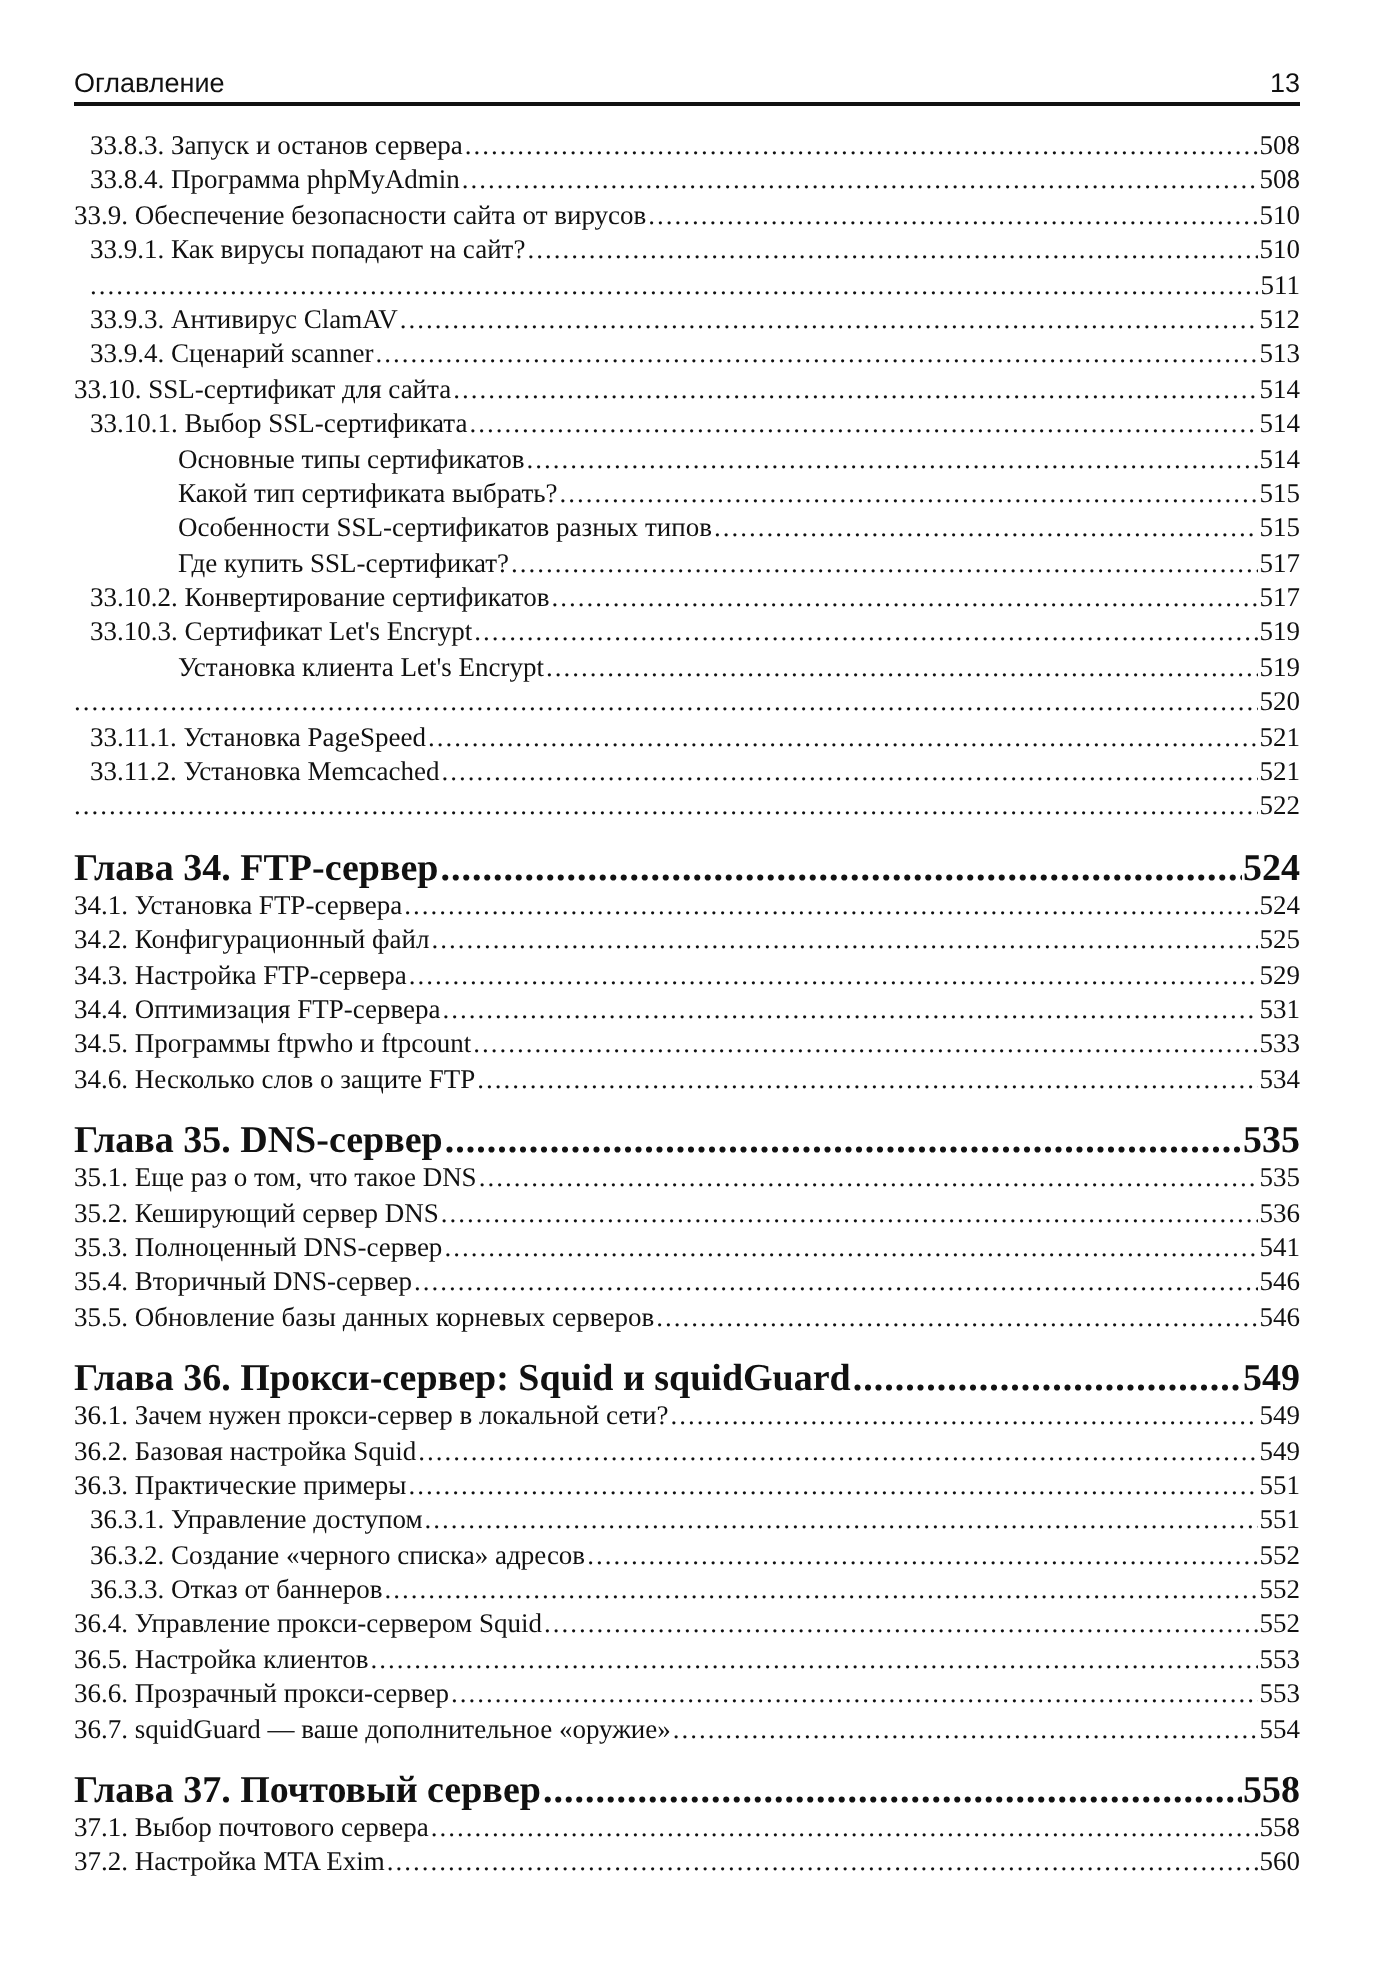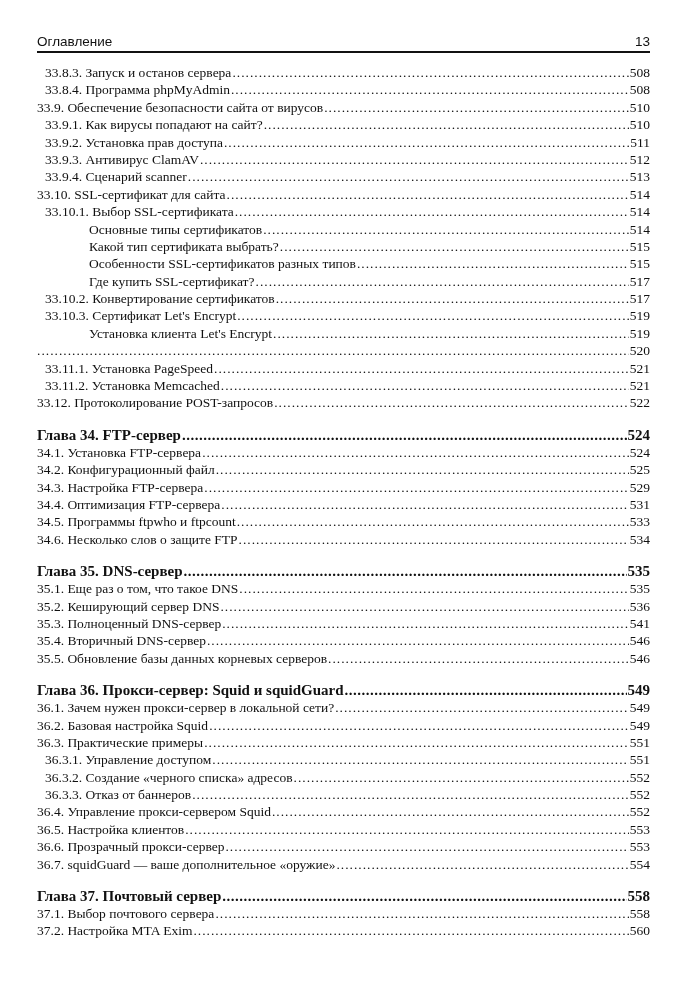--- a/index.html
+++ b/index.html
@@ -17,21 +17,21 @@
   }
   .entry .title { flex: 0 0 auto; padding-right: 1px; }
   .entry .dots { flex: 1 1 auto; overflow: hidden; letter-spacing: 1px; }
   .entry .dots::before {
     content: ".......................................................................................................................................................................................................................................";
   }
   .entry .page { flex: 0 0 auto; padding-left: 1px; }
   .l1 { padding-left: 0; }
   .l2 { padding-left: 8px; }
   .l4 { padding-left: 52px; }
-  .chapter { font-weight: bold; font-size: 15px; height: 18px; line-height: 18px; margin-top: 14px; }
+  .chapter { font-weight: bold; font-size: 19px; height: 18px; line-height: 18px; margin-top: 14px; }
   .chapter .dots { letter-spacing: 0.5px; }
 </style>
 </head>
 <body>
 
 <div class="header">
   <span>Оглавление</span>
   <span>13</span>
 </div>
 
@@ -50,21 +50,20 @@
       <span class="title">33.9. Обеспечение безопасности сайта от вирусов</span>
       <span class="dots"></span>
       <span class="page">510</span>
     </div>
     <div class="entry l2">
       <span class="title">33.9.1. Как вирусы попадают на сайт?</span>
       <span class="dots"></span>
       <span class="page">510</span>
     </div>
     <div class="entry l2">
-      <span class="title">33.9.2. Установка прав доступа</span>
       <span class="dots"></span>
       <span class="page">511</span>
     </div>
     <div class="entry l2">
       <span class="title">33.9.3. Антивирус ClamAV</span>
       <span class="dots"></span>
       <span class="page">512</span>
     </div>
     <div class="entry l2">
       <span class="title">33.9.4. Сценарий scanner</span>
@@ -124,21 +123,20 @@
       <span class="title">33.11.1. Установка PageSpeed</span>
       <span class="dots"></span>
       <span class="page">521</span>
     </div>
     <div class="entry l2">
       <span class="title">33.11.2. Установка Memcached</span>
       <span class="dots"></span>
       <span class="page">521</span>
     </div>
     <div class="entry l1">
-      <span class="title">33.12. Протоколирование POST-запросов</span>
       <span class="dots"></span>
       <span class="page">522</span>
     </div>
     <div class="entry chapter">
       <span class="title">Глава 34. FTP-сервер</span>
       <span class="dots"></span>
       <span class="page">524</span>
     </div>
     <div class="entry l1">
       <span class="title">34.1. Установка FTP-сервера</span>

